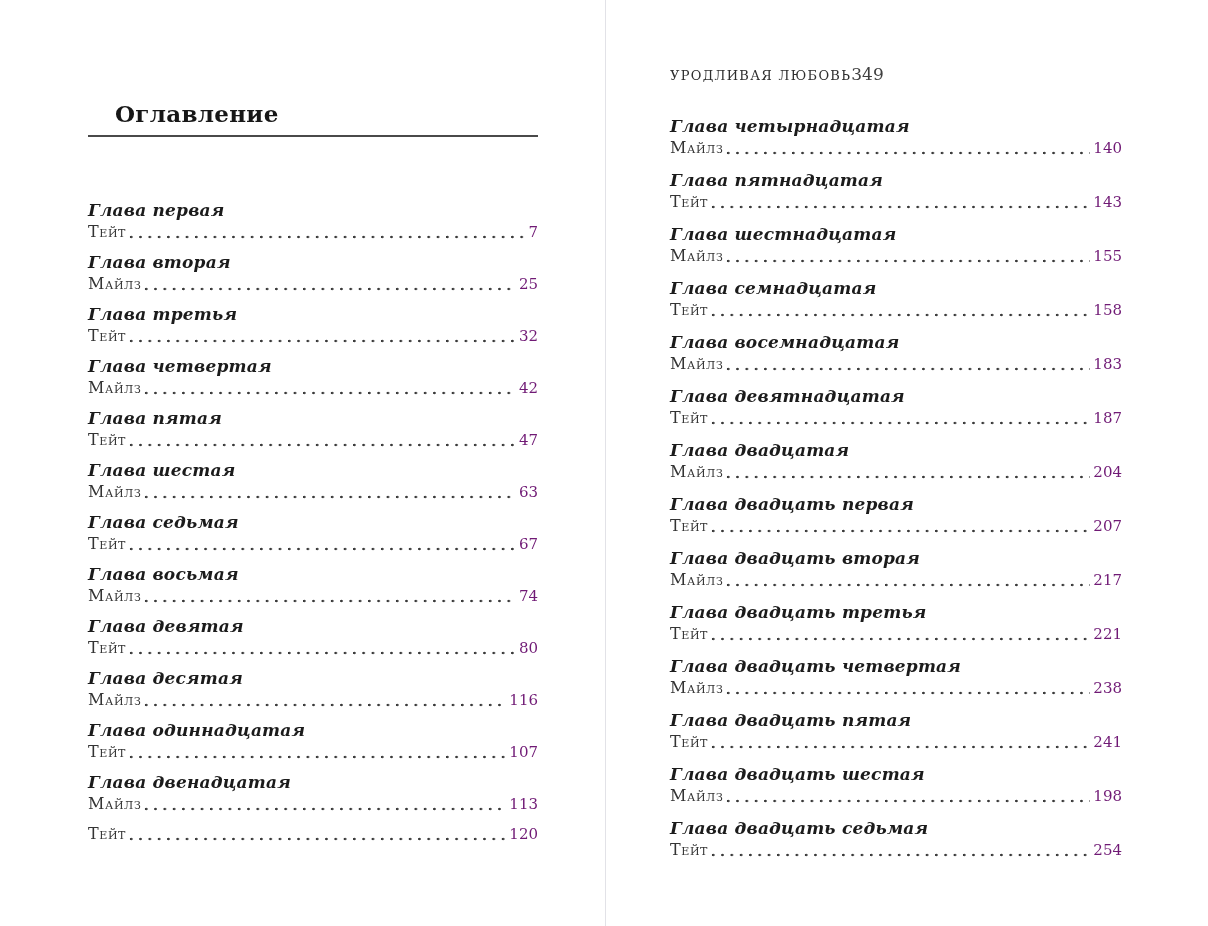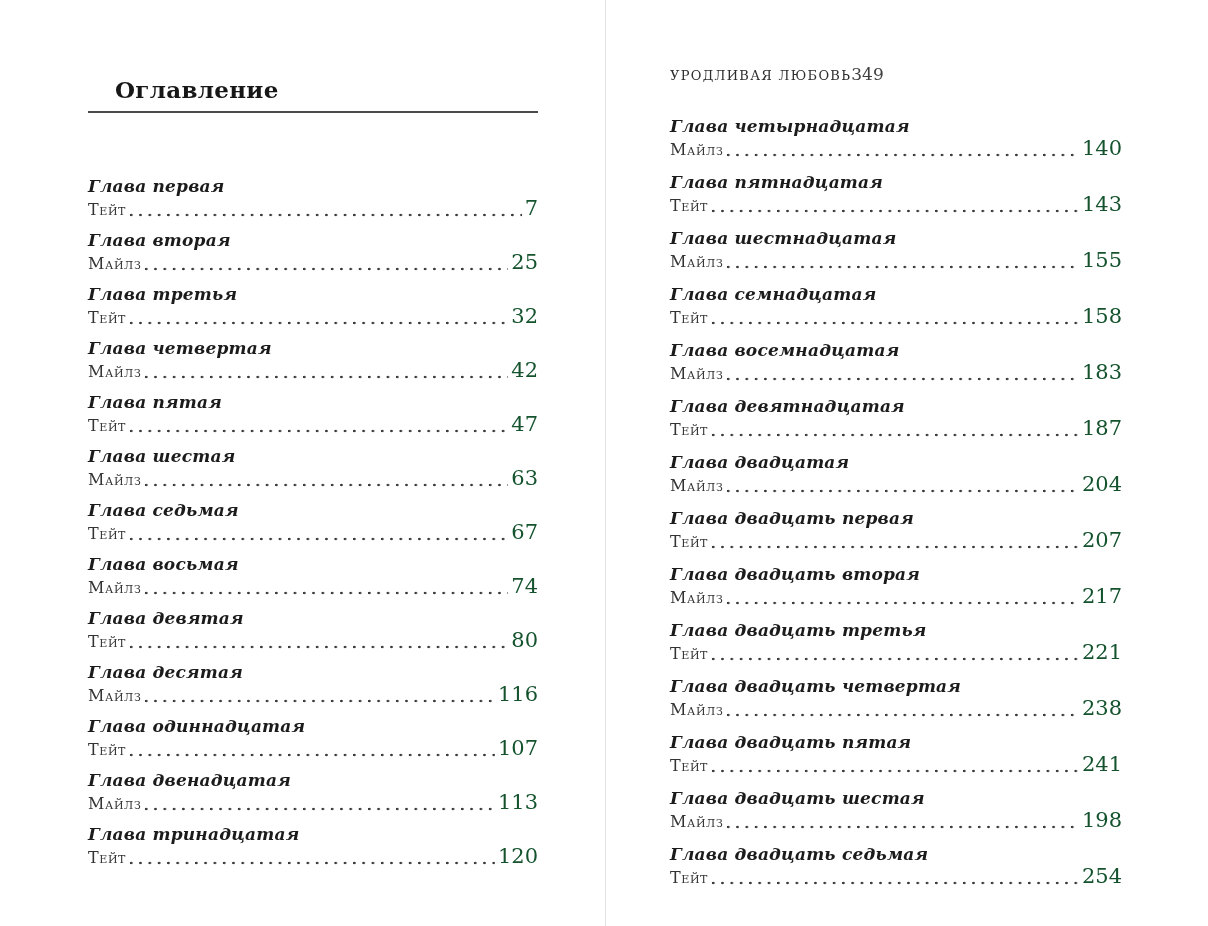--- a/index.html
+++ b/index.html
@@ -26,21 +26,21 @@
   }
 
   .page {
     position: absolute;
     top: 0;
     box-sizing: border-box;
   }
   .page.left {
     left: 88px;
     width: 450px;
-    padding-top: 76px;
+    padding-top: 100px;
   }
   .page.right {
     left: 670px;
     width: 452px;
     padding-top: 64px;
   }
 
   .toc-title {
     margin: 0;
     padding-left: 27px;
@@ -101,22 +101,22 @@
     flex: 1 1 auto;
     align-self: flex-end;
     height: 18px;
     margin: 0 3px 0 3px;
     background-image: radial-gradient(circle at 2px 2px, #3a3a3a 1.25px, rgba(0,0,0,0) 1.6px);
     background-size: 9.3px 4px;
     background-repeat: repeat-x;
     background-position: left bottom 4px;
   }
   .entry-page {
-    font-size: 21px;
-    color: #14532d;
+    font-size: 15px;
+    color: #701a75;
     white-space: nowrap;
   }
 </style>
 </head>
 <body>
 
 <div class="spread">
 
   <div class="page left">
     <h1 class="toc-title">Оглавление</h1>
@@ -224,21 +224,20 @@
   <div class="entry">
     <div class="entry-chapter">Глава двенадцатая</div>
     <div class="entry-line">
       <span class="entry-name">Майлз</span>
       <span class="dots"></span>
       <span class="entry-page">113</span>
     </div>
   </div>
 
   <div class="entry">
-    <div class="entry-chapter">Глава тринадцатая</div>
     <div class="entry-line">
       <span class="entry-name">Тейт</span>
       <span class="dots"></span>
       <span class="entry-page">120</span>
     </div>
   </div>
 </div>
   </div>
 
   <div class="page-divider"></div>

